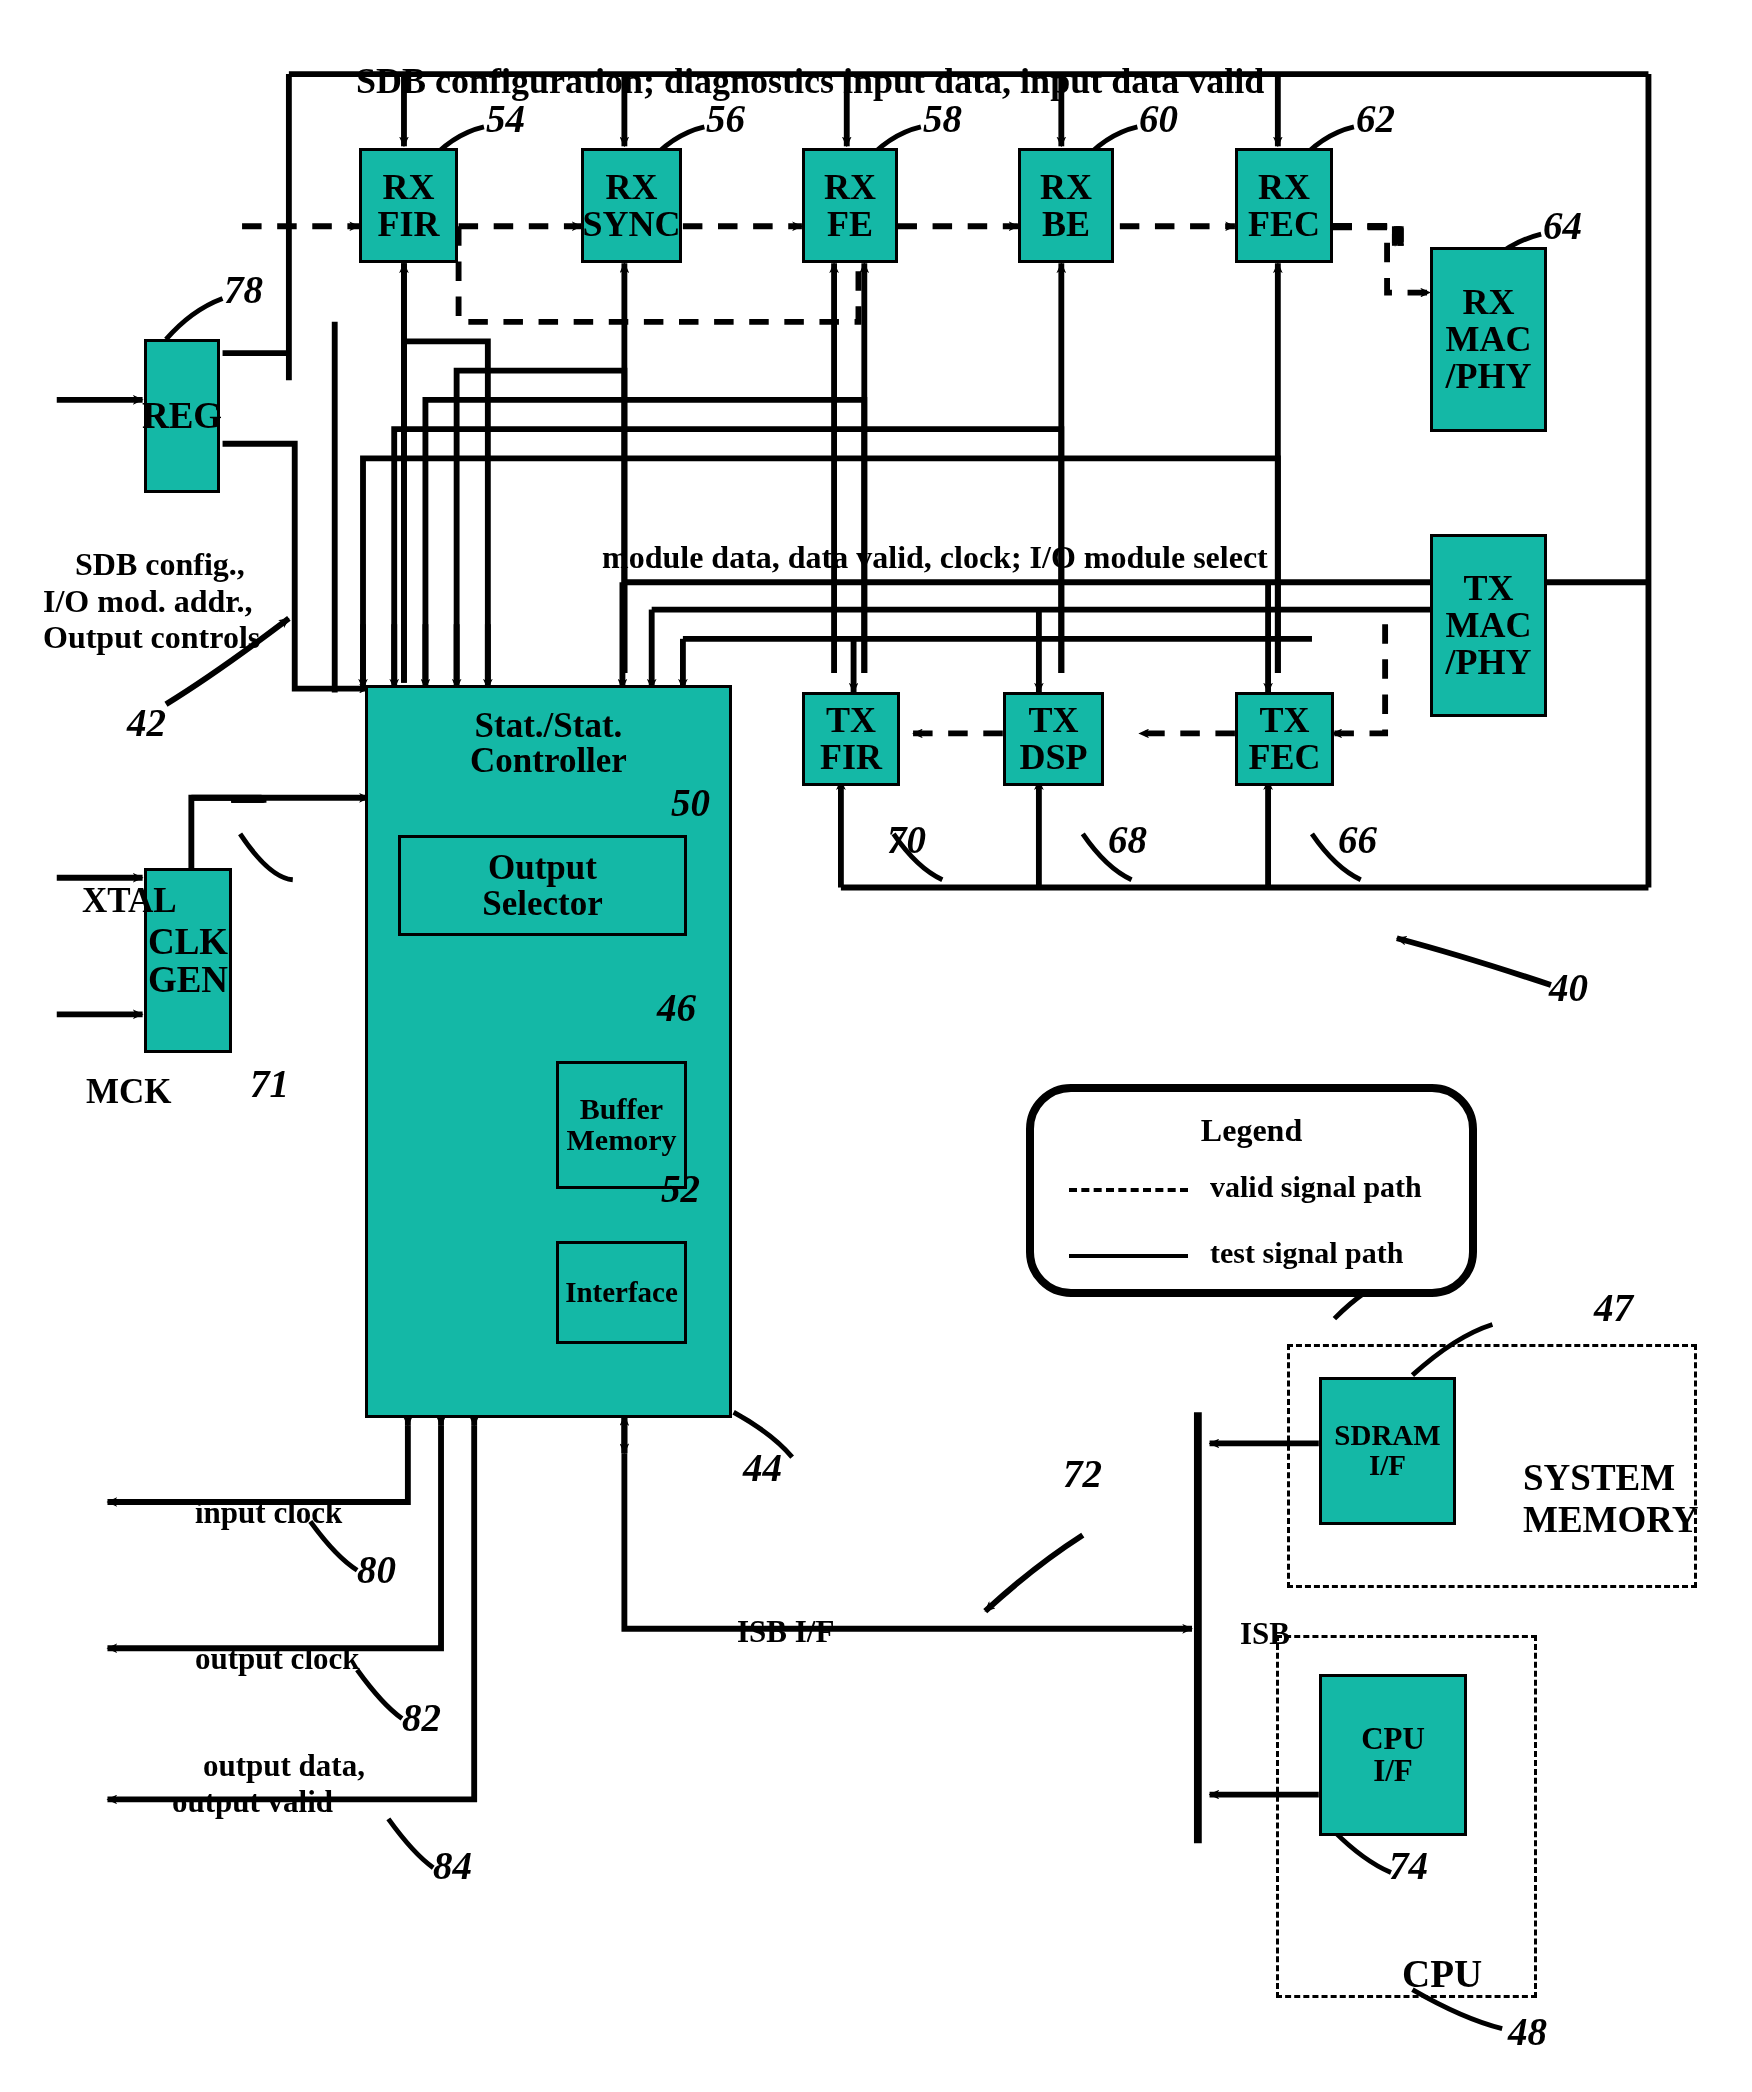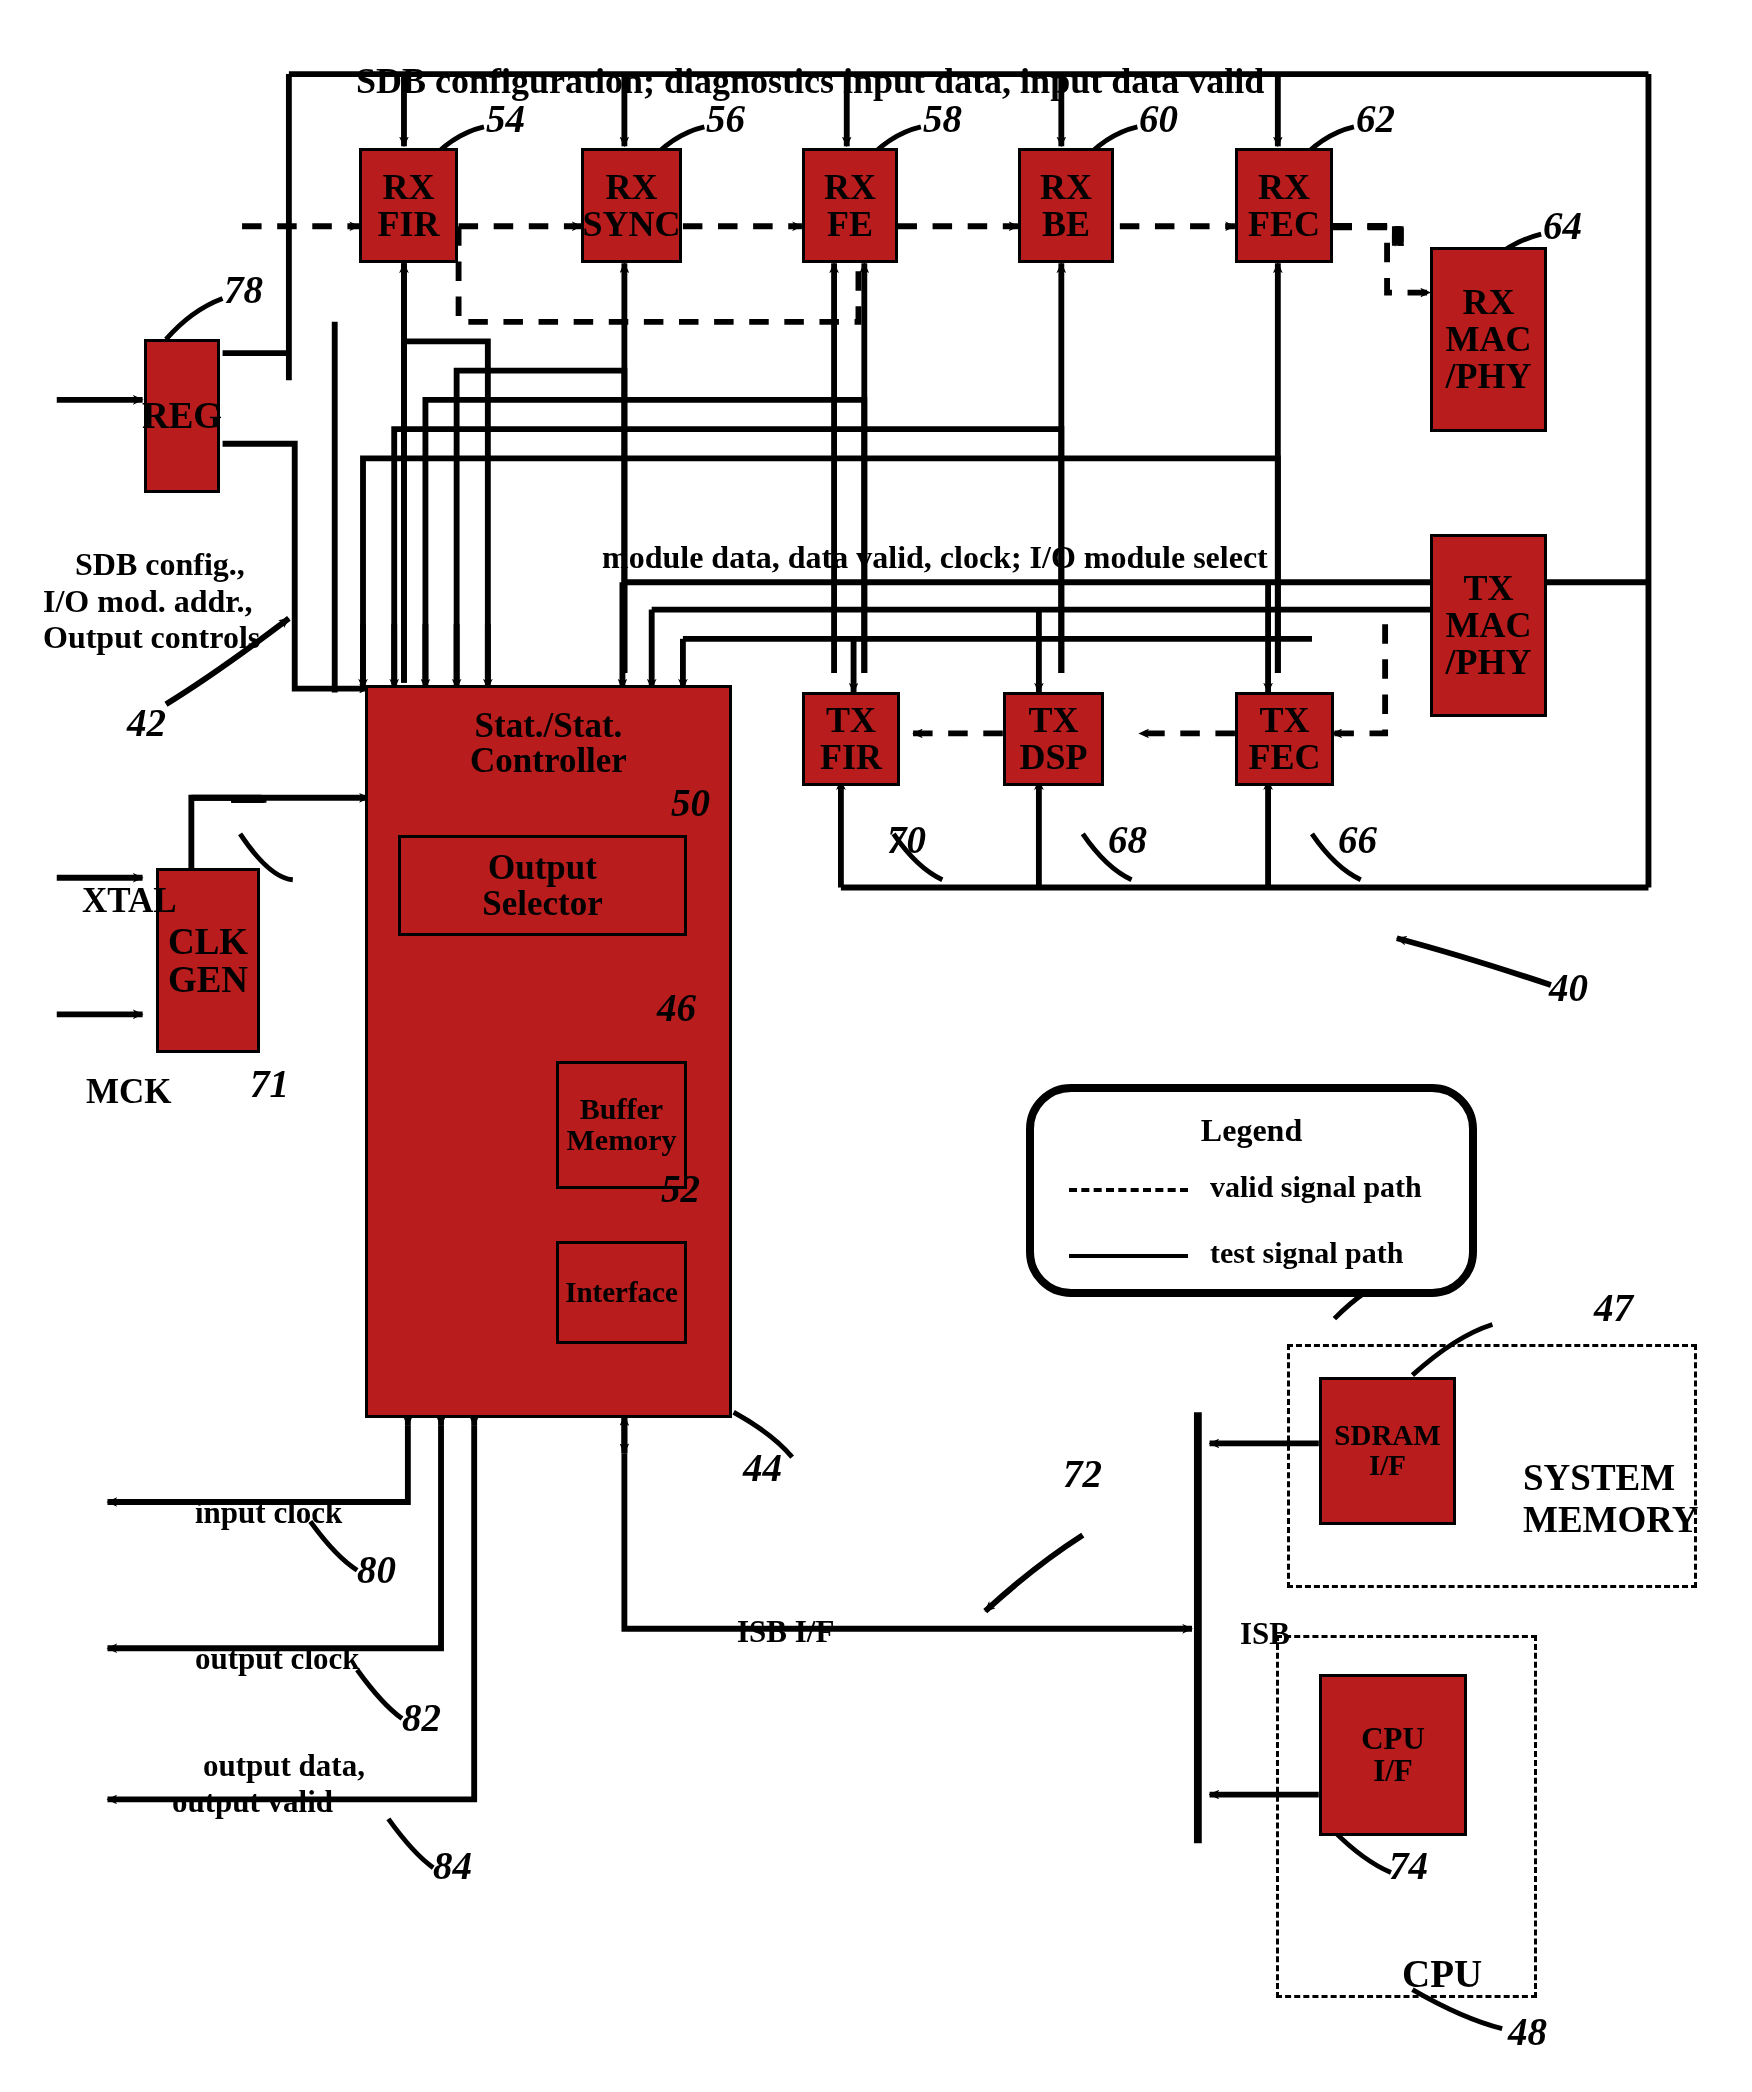--- a/index.html
+++ b/index.html
@@ -1,19 +1,19 @@
 <!DOCTYPE html>
 <html><head>
 <meta charset="utf-8">
 <style>
   html,body{margin:0;padding:0;background:#ffffff;}
   body{width:1753px;height:2093px;font-family:"Liberation Serif",serif;color:#000;}
   #stage{position:relative;width:1753px;height:2093px;overflow:hidden;}
   svg#wires{position:absolute;left:0;top:0;width:1753px;height:2093px;}
-  .box{position:absolute;border:3.9px solid #000;background:#b91c1c;display:flex;
+  .box{position:absolute;border:3.9px solid #000;background:#14b8a6;display:flex;
        align-items:center;justify-content:center;text-align:center;
        font-weight:bold;line-height:1.02;box-sizing:border-box;}
   .box span{display:block;}
   .lbl{position:absolute;font-weight:bold;line-height:1.15;white-space:pre;}
   .ref{position:absolute;font-style:italic;font-weight:bold;font-size:39px;
        font-family:"Liberation Serif",serif;}
   .dashbox{position:absolute;border:3.9px dashed #000;background:transparent;box-sizing:border-box;}
   .legend{position:absolute;border:8.8px solid #000;border-radius:45px;background:#fff;box-sizing:border-box;}
   .legend-title{position:absolute;width:100%;text-align:center;font-weight:bold;font-size:32px;}
   .legend-row{position:absolute;font-weight:bold;font-size:30px;white-space:nowrap;}
@@ -266,21 +266,21 @@
     <div>
         <span>TX</span>
          <span>FEC</span>
       </div>
   </div>
 
   <div class="box" style="left:144px;top:339px;width:76px;height:154px;font-size:37px;">
     <span>REG</span>
   </div>
 
-  <div class="box" style="left:144px;top:868px;width:104px;height:185px;font-size:37px;margin-left:12px;">
+  <div class="box" style="left:144px;top:868px;width:88px;height:185px;font-size:37px;">
     <div>
         <span>CLK</span>
          <span>GEN</span>
       </div>
   </div>
 
   <div class="box" style="left:365px;top:685px;width:367px;height:733px;align-items:flex-start;justify-content:center;padding-top:19.5px;font-size:35px;">
     <div>
         <span>Stat./Stat.</span>
          <span>Controller</span>

